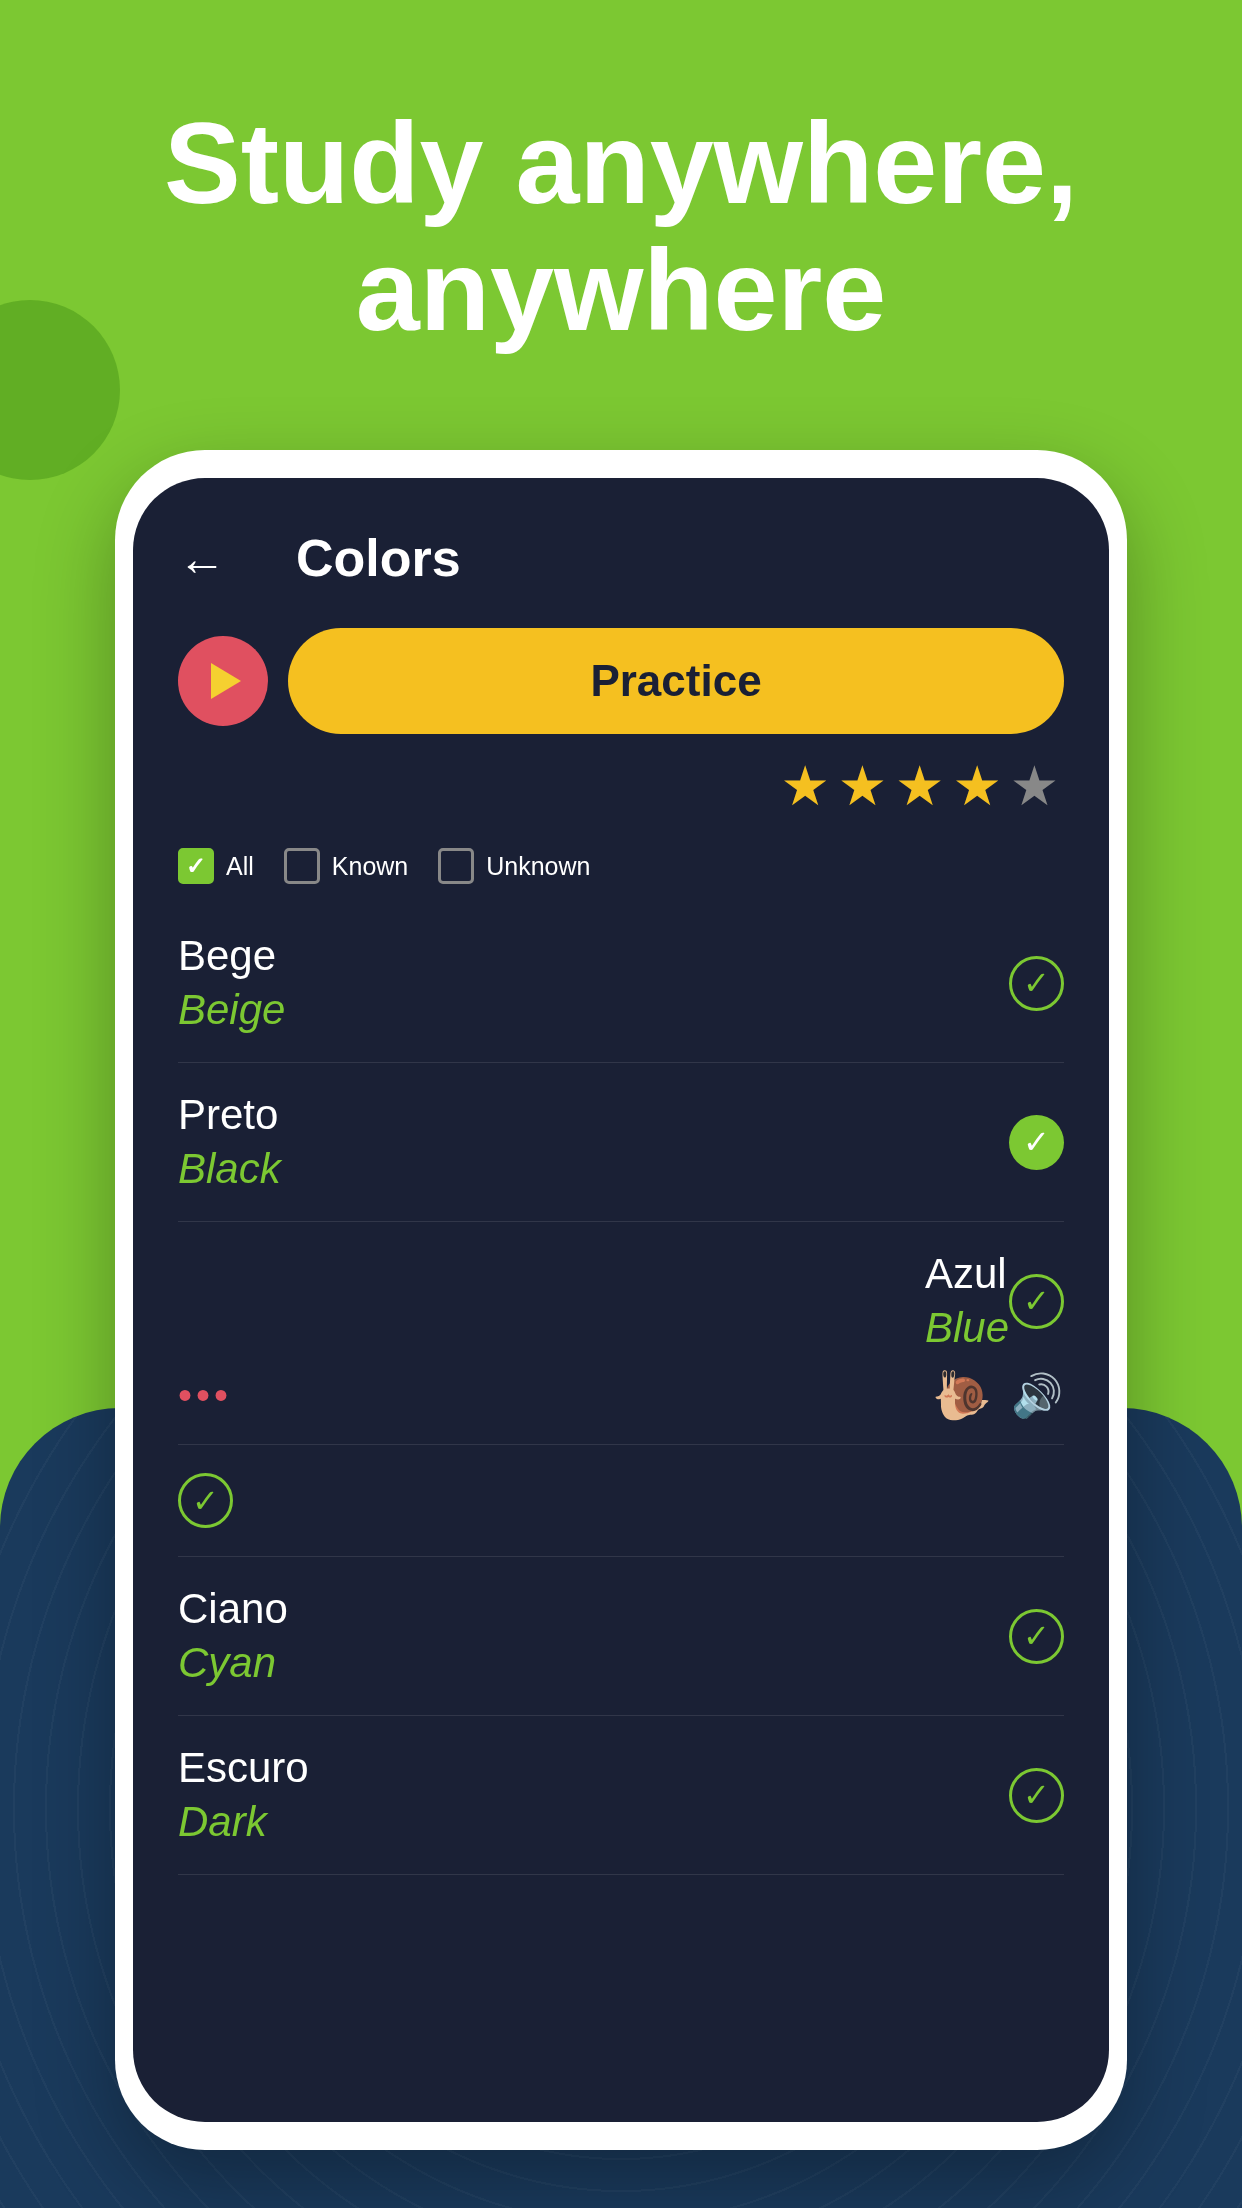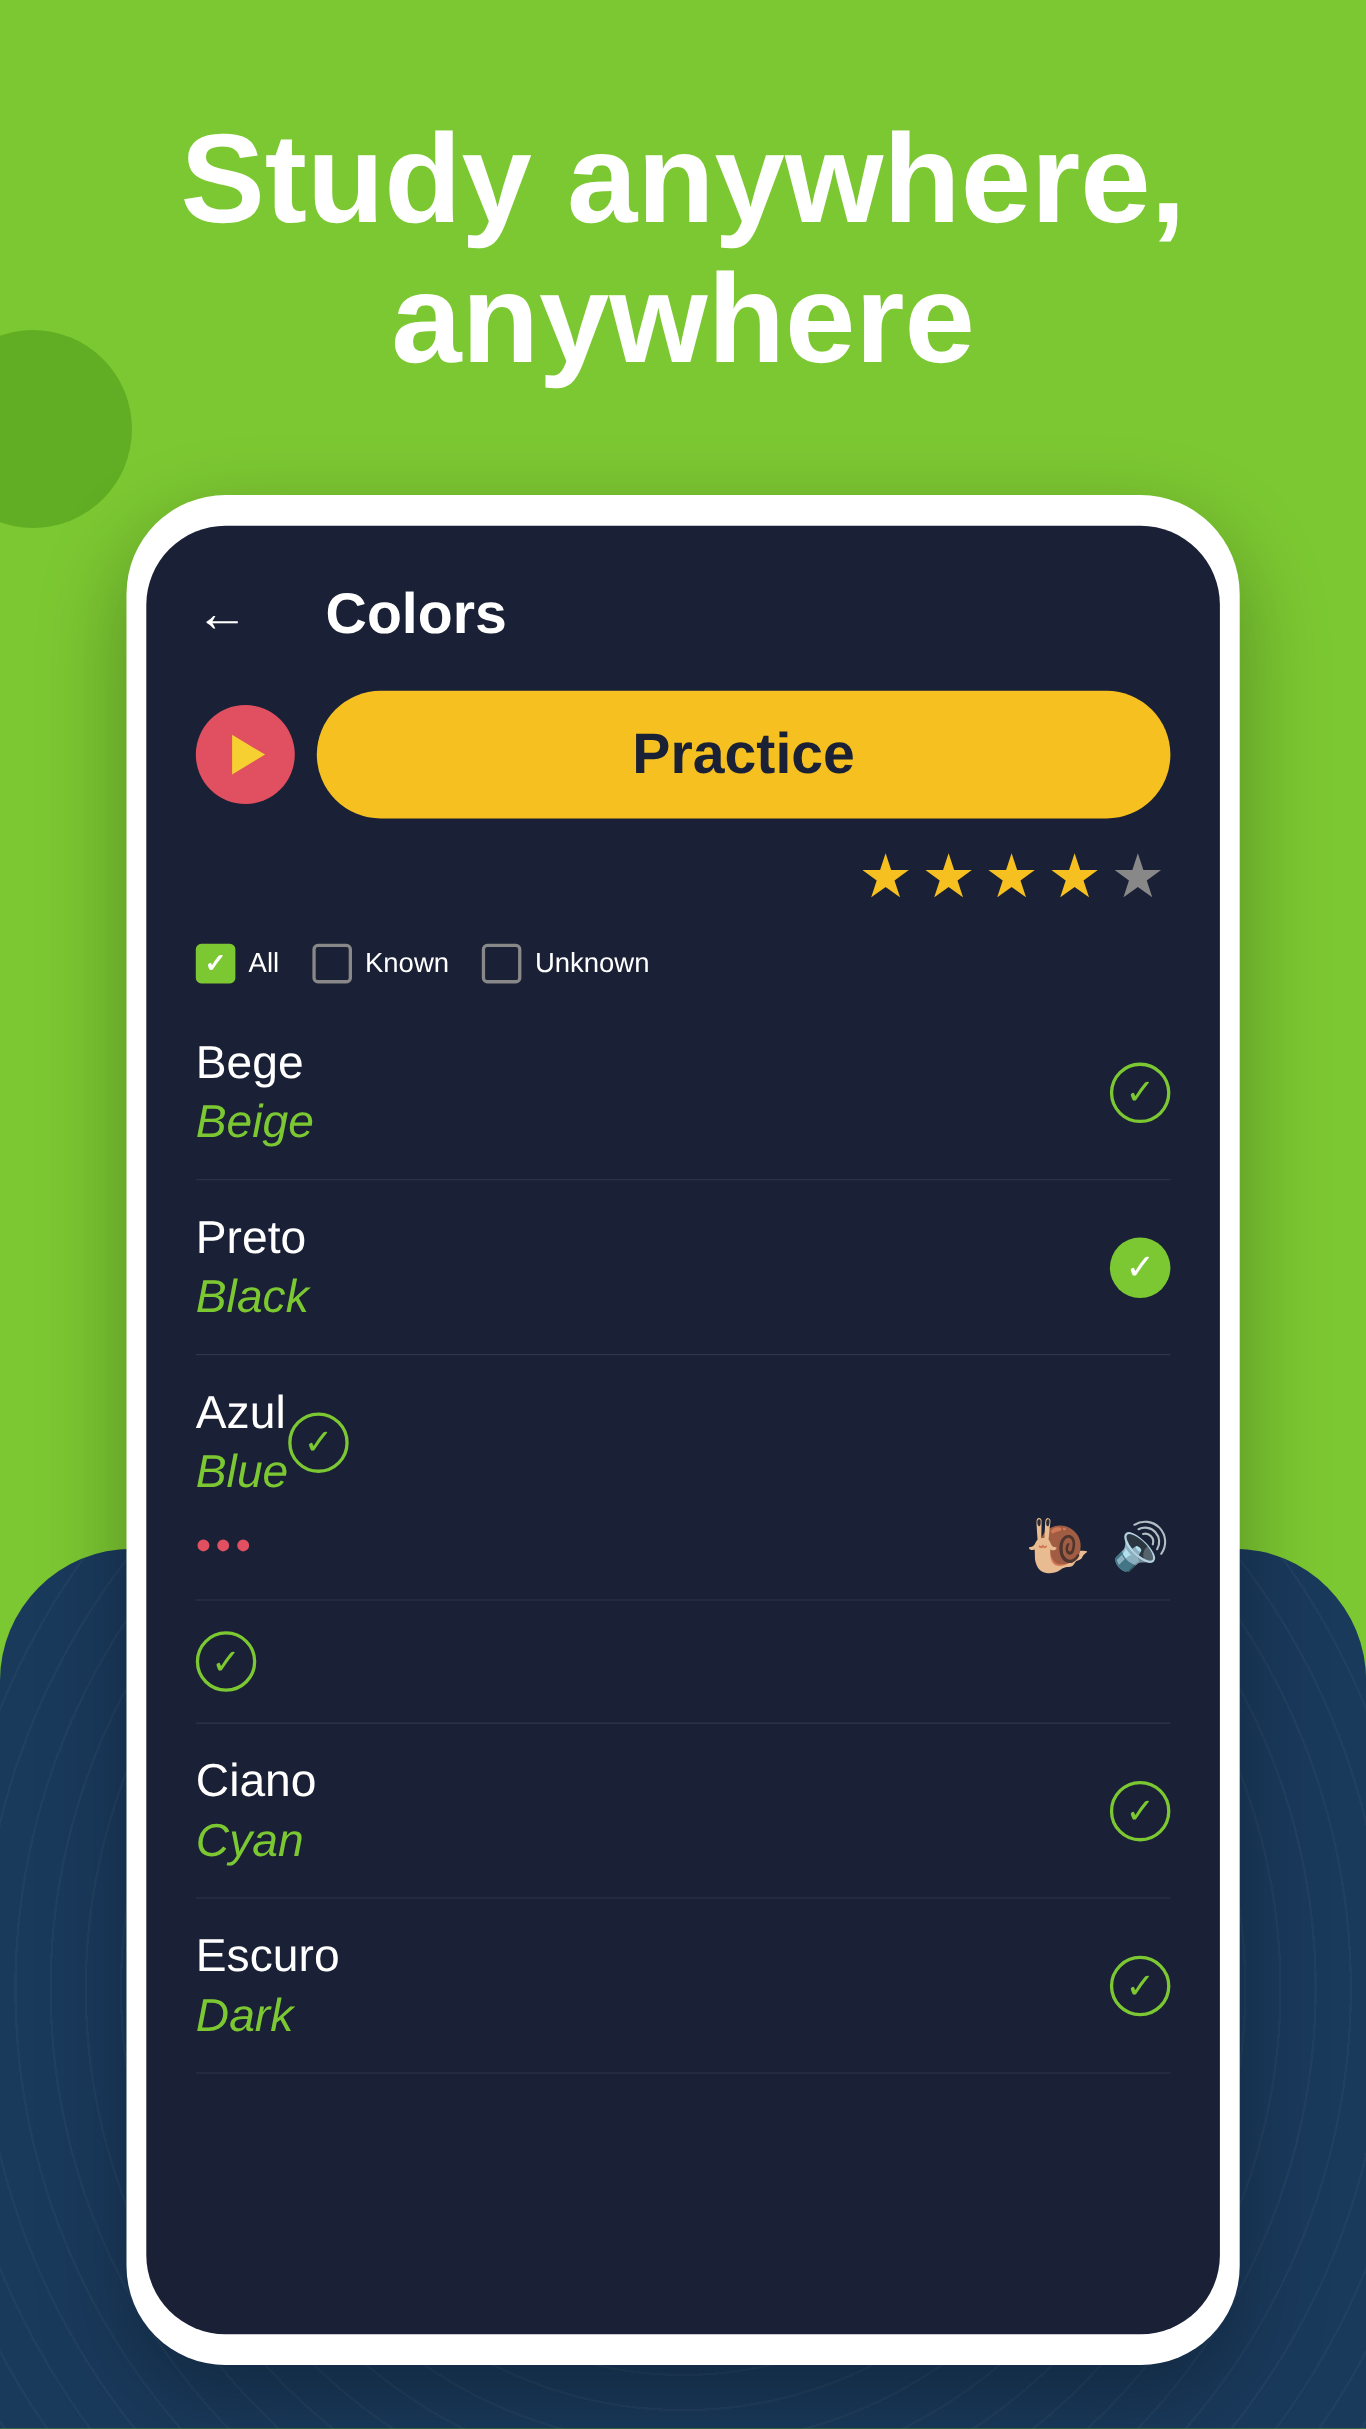--- a/index.html
+++ b/index.html
@@ -177,21 +177,21 @@
       margin-left: 6px;
     }
 
     .practice-button {
       flex: 1;
       background: #f5c020;
       border: none;
       border-radius: 60px;
       padding: 28px 20px;
       color: #1a2035;
-      font-size: 52px;
+      font-size: 44px;
       font-weight: 700;
       cursor: pointer;
       text-align: center;
     }
 
     
     .stars-row {
       display: flex;
       justify-content: flex-end;
       padding: 10px 50px 18px 50px;
@@ -308,21 +308,21 @@
     .word-item-expanded {
       flex-direction: column;
       align-items: flex-start;
       gap: 0;
       border-bottom: 1px solid rgba(255,255,255,0.1);
     }
 
     .word-item-expanded-top {
       display: flex;
       align-items: center;
-      justify-content: flex-start;
+      justify-content: flex-end;
       width: 100%;
       padding: 28px 0 15px 0;
     }
 
     .word-item-expanded-bottom {
       display: flex;
       align-items: center;
       justify-content: space-between;
       width: 100%;
       padding: 0 0 20px 0;

